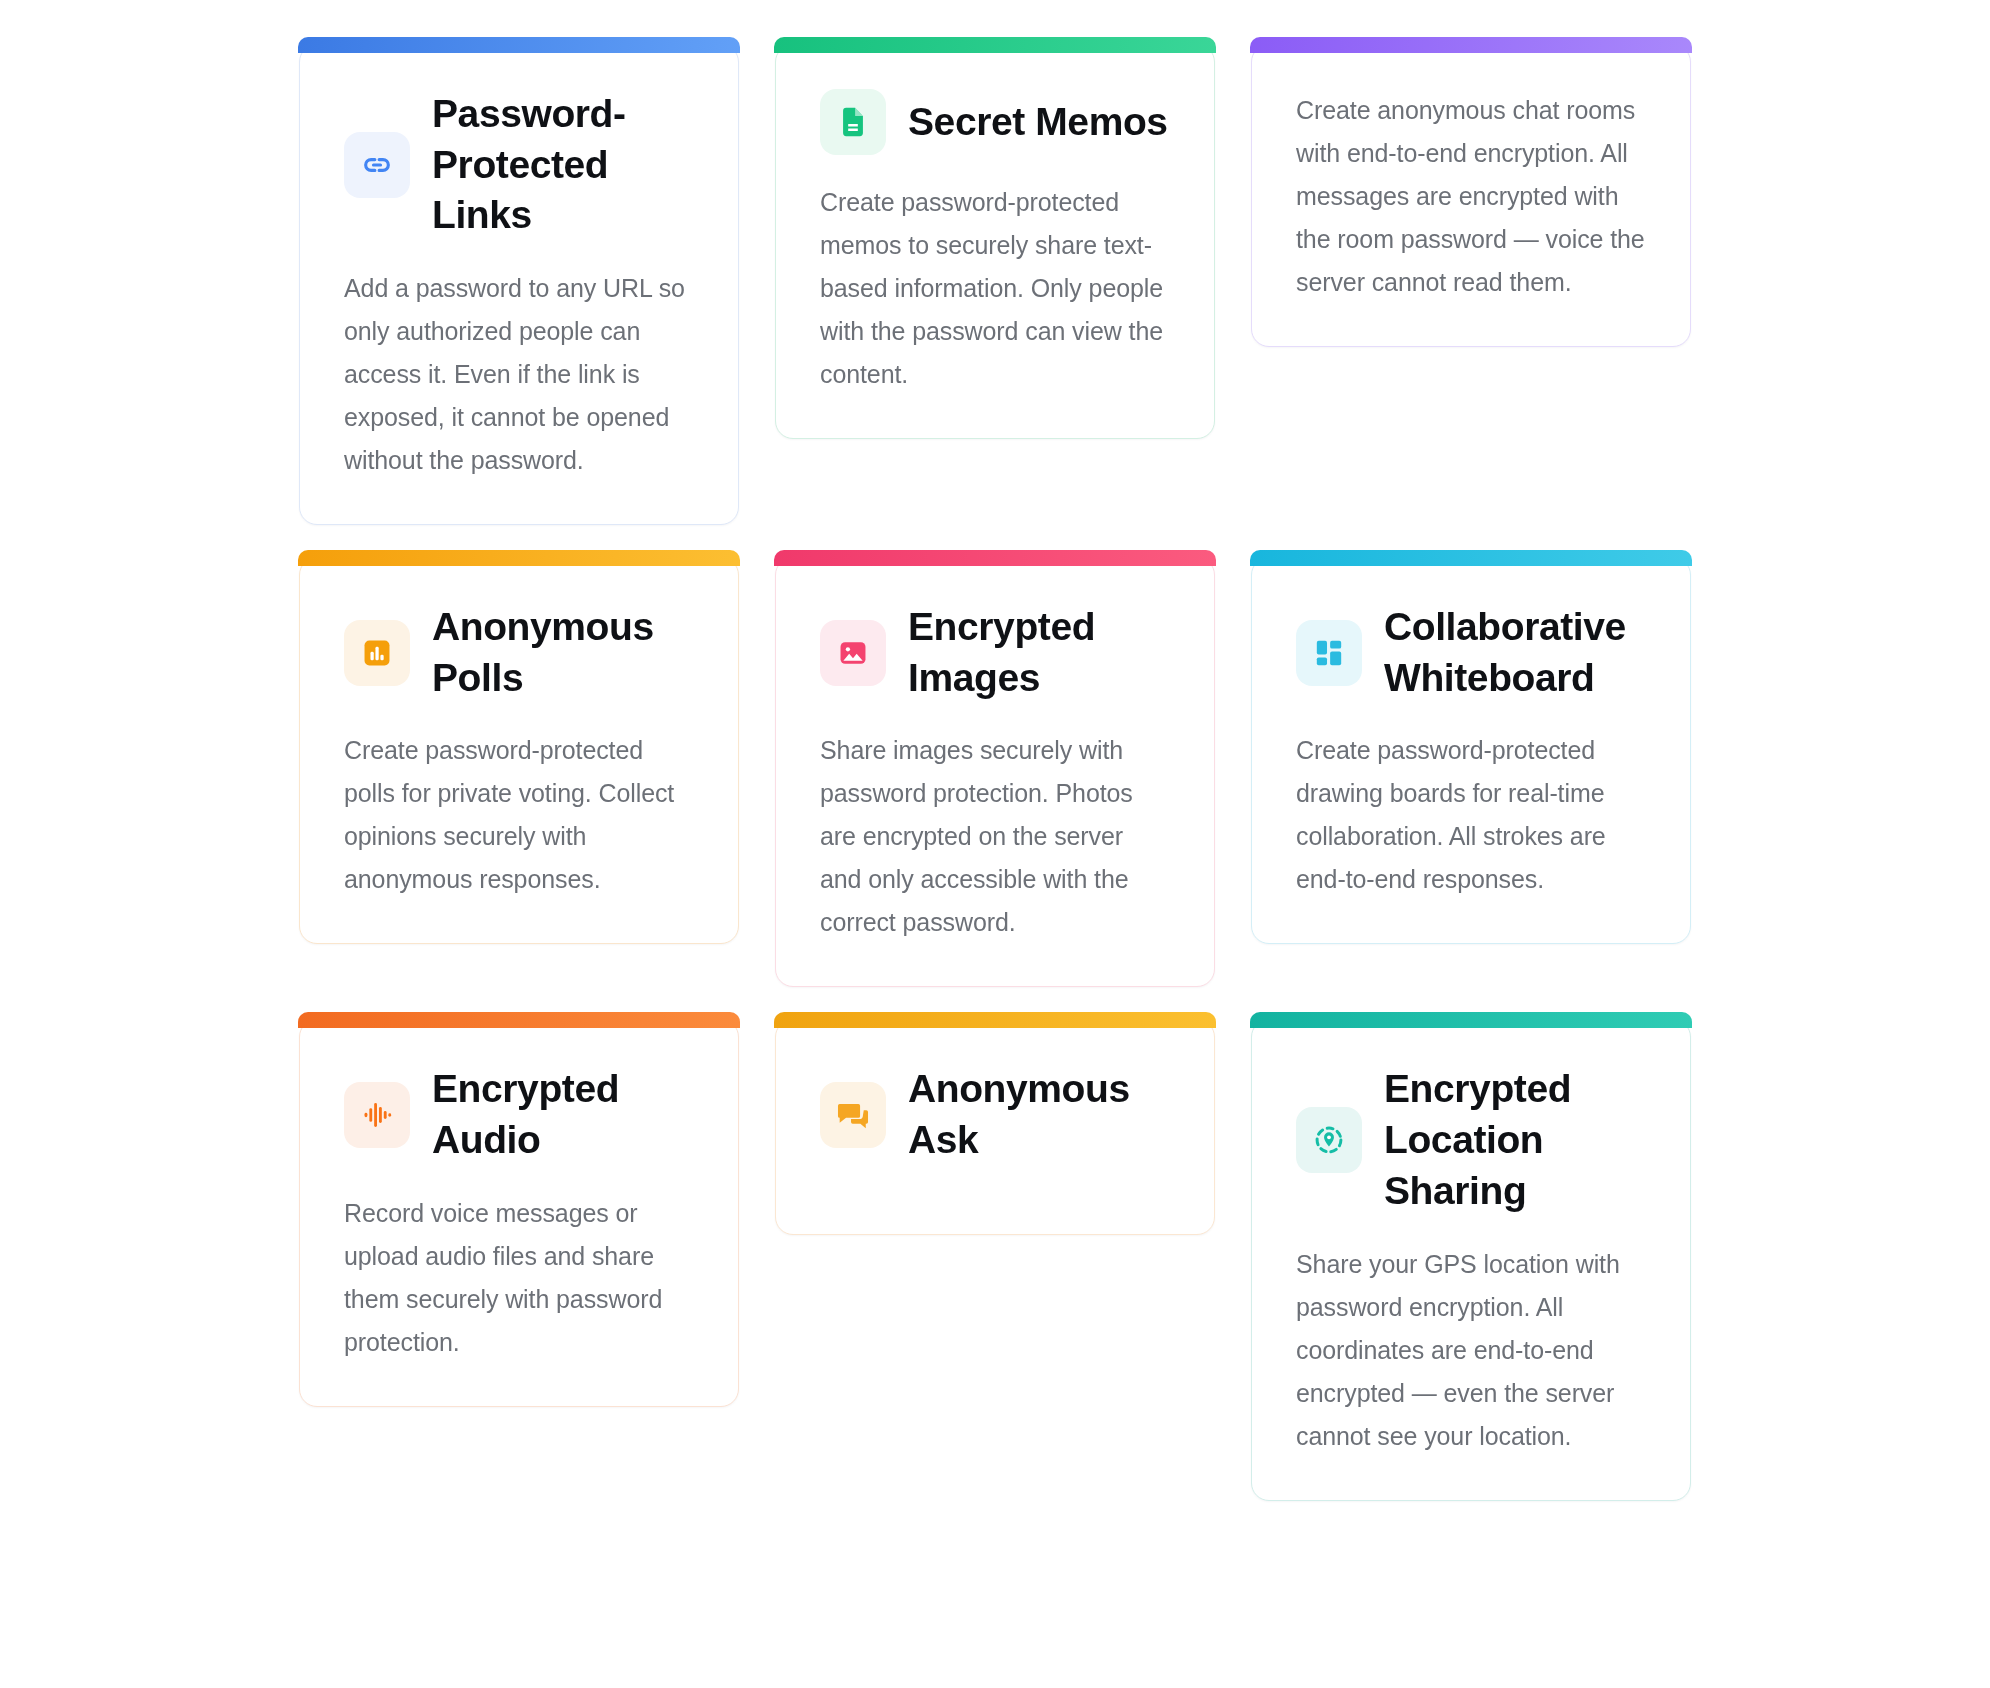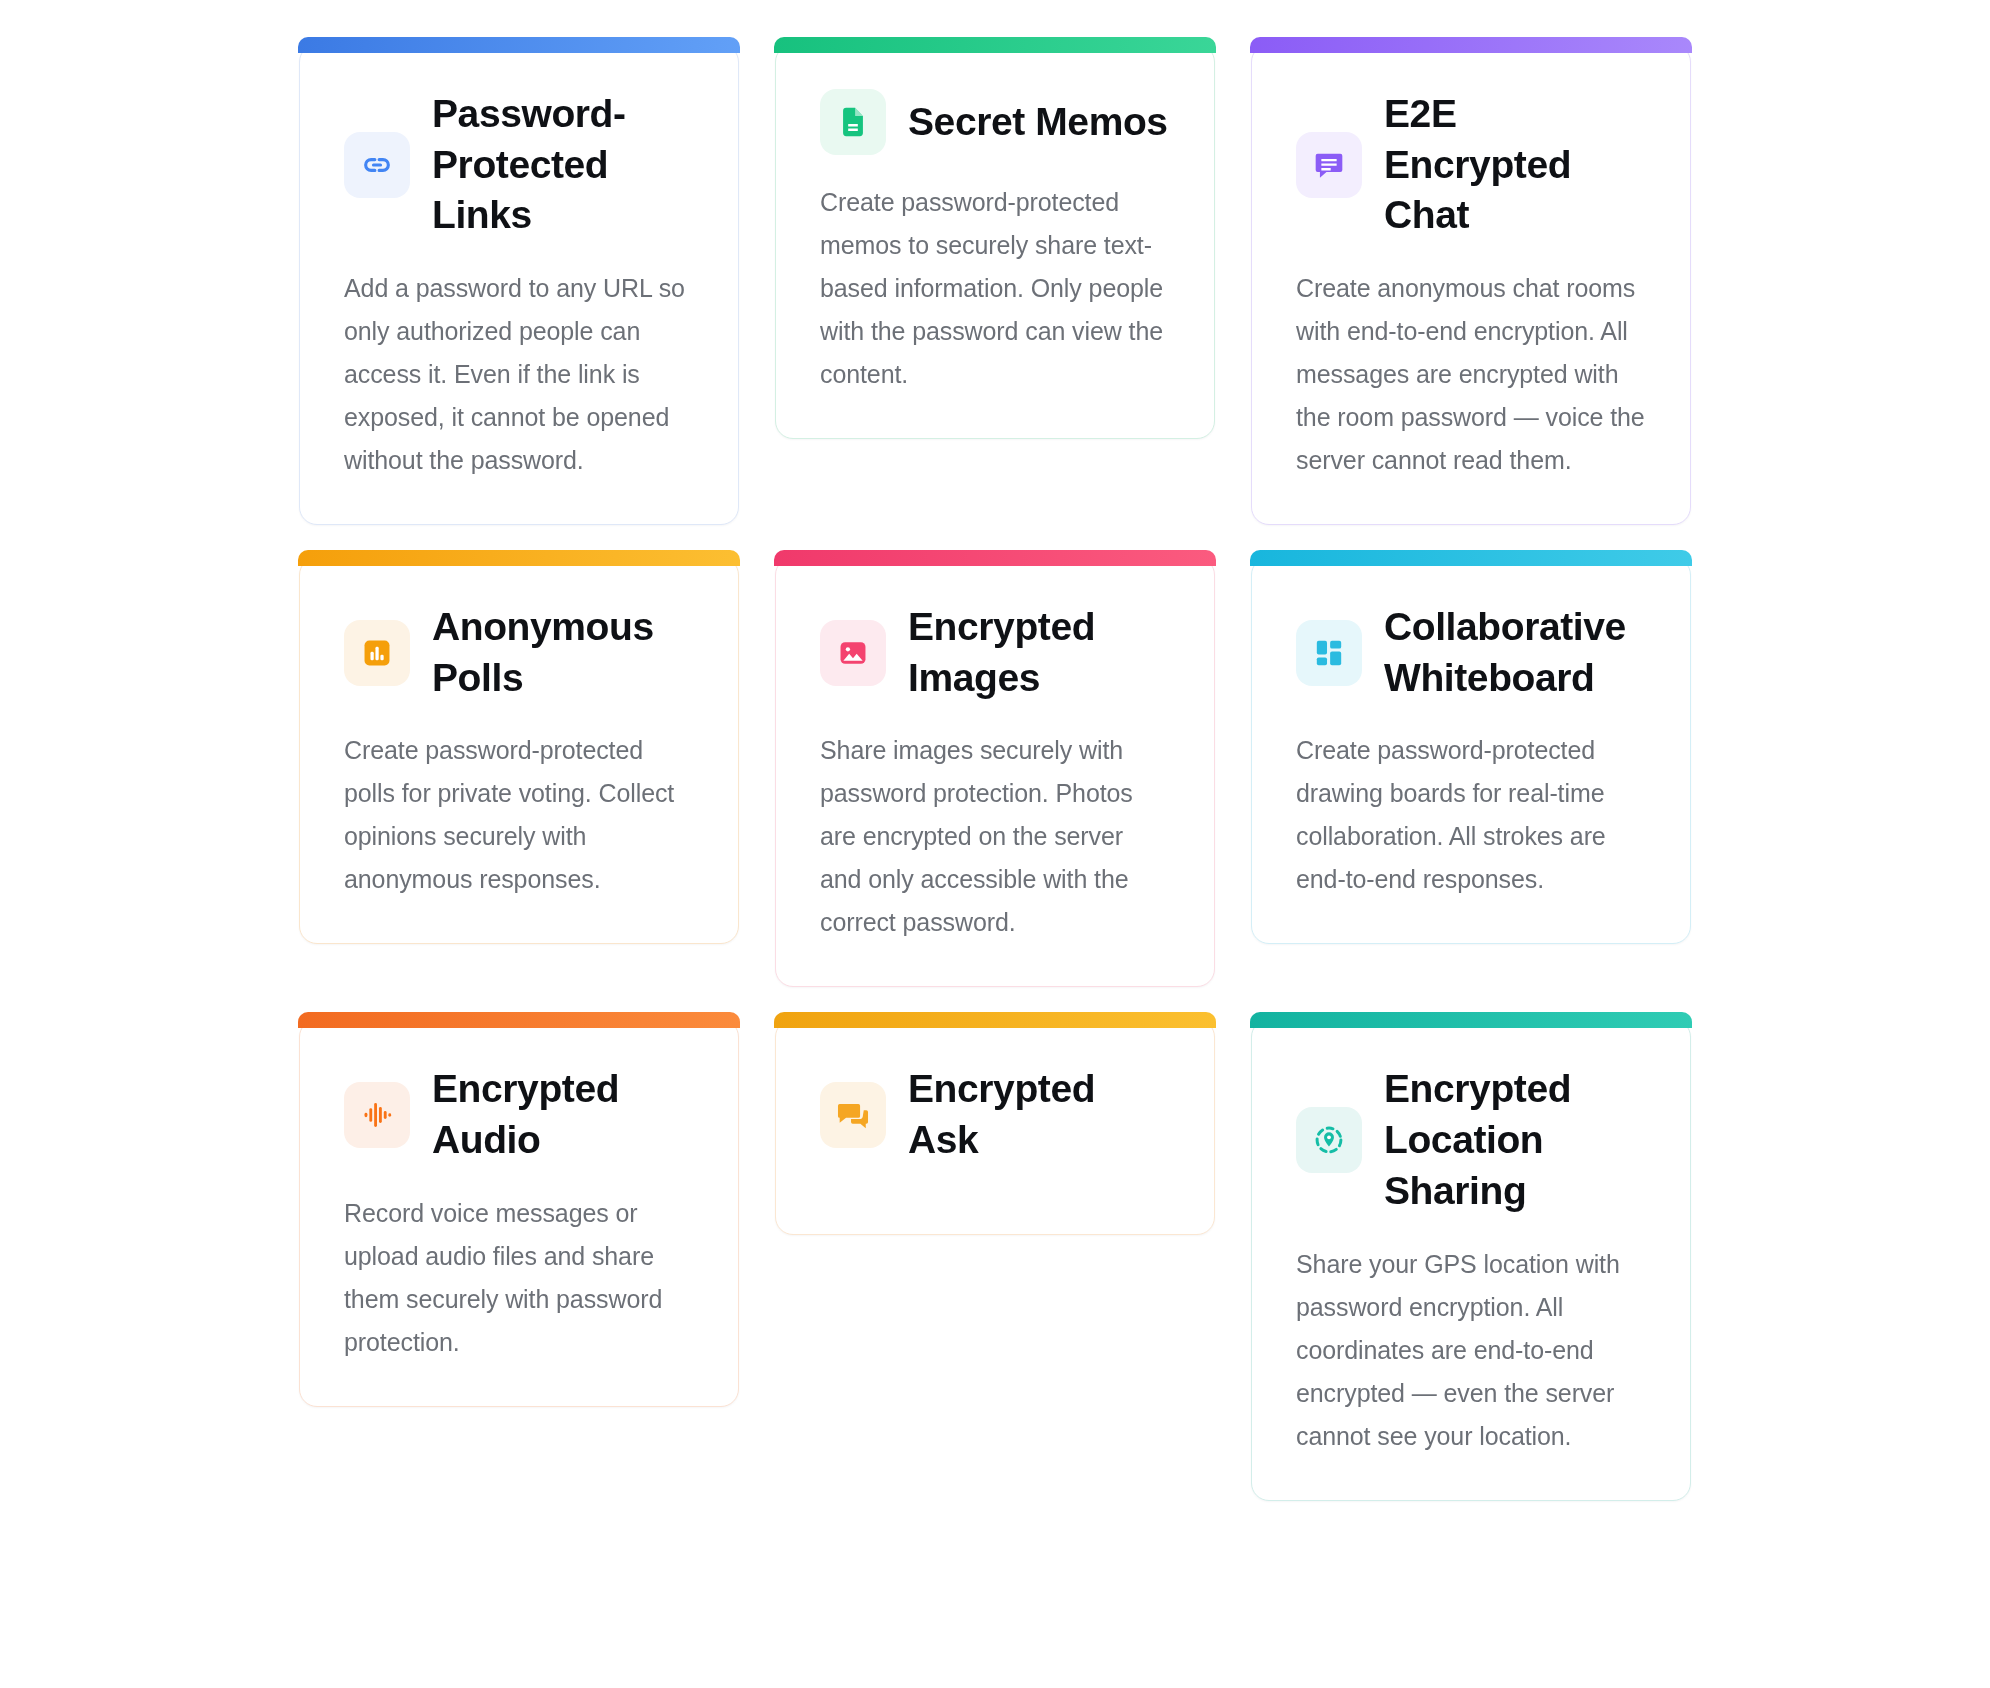--- a/index.html
+++ b/index.html
@@ -117,29 +117,20 @@
               </svg>
             </div>
             <div class="card-title t-wide">Secret Memos</div>
           </div>
           <div class="card-desc">Create password-protected memos to securely share text-based information. Only people with the password can view the content.</div>
         </div>
       </div>
       <div class="card" style="--c1: #8b5cf6; --c2: #a988fb; --cardBorder: #e5dcfb;">
         <div class="accent-bar"></div>
         <div class="card-inner">
-          <div class="card-head">
-            <div class="icon-tile" style="background:#f3eefe">
-              <svg width="34" height="34" viewBox="0 0 24 24">
-                <path fill="#8b5cf6" d="M4 4h16a1.4 1.4 0 0 1 1.4 1.4v10.2A1.4 1.4 0 0 1 20 17h-9.8L5.6 21v-4H4a1.4 1.4 0 0 1-1.4-1.4V5.4A1.4 1.4 0 0 1 4 4z"></path>
-                <path fill="#ffffff" d="M6.6 7.8h10.8v1.6H6.6zM6.6 11h10.8v1.6H6.6zM6.6 14.2h6.6v1.6H6.6z"></path>
-              </svg>
-            </div>
-            <div class="card-title t-mid">E2E Encrypted Chat</div>
-          </div>
           <div class="card-desc">Create anonymous chat rooms with end-to-end encryption. All messages are encrypted with the room password — voice the server cannot read them.</div>
         </div>
       </div>
       <div class="card" style="--c1: #f59f0b; --c2: #fcbf32; --cardBorder: #fae6cd;">
         <div class="accent-bar"></div>
         <div class="card-inner">
           <div class="card-head">
             <div class="icon-tile" style="background:#fdf3e5">
               <svg width="34" height="34" viewBox="0 0 24 24">
                 <rect x="3.2" y="3.2" width="17.6" height="17.6" rx="3.4" fill="#f59f0b"></rect>
@@ -210,21 +201,21 @@
       <div class="card" style="--c1: #f0a310; --c2: #fbc030; --cardBorder: #fbe7d2;">
         <div class="accent-bar"></div>
         <div class="card-inner">
           <div class="card-head">
             <div class="icon-tile" style="background:#fdf3e4">
               <svg width="34" height="34" viewBox="0 0 24 24">
                 <path fill="#f5a623" d="M2.6 4.2h13.2a1.2 1.2 0 0 1 1.2 1.2v7.4a1.2 1.2 0 0 1-1.2 1.2H7.1l-4.5 3.4v-3.4h-.1a1.2 1.2 0 0 1-1.1-1.2V5.4a1.2 1.2 0 0 1 1.2-1.2z"></path>
                 <path fill="#f5a623" d="M19.6 8.6h1.8a1.2 1.2 0 0 1 1.2 1.2v7.2a1.2 1.2 0 0 1-1.2 1.2h-.4v3.2l-3.8-3.2h-5.4a1.2 1.2 0 0 1-1.2-1.2v-2.1h5.8a2.6 2.6 0 0 0 2.6-2.6z"></path>
               </svg>
             </div>
-            <div class="card-title t-wide">Encrypted Ask</div>
+            <div class="card-title t-wide">Anonymous Ask</div>
           </div>
         </div>
       </div>
       <div class="card" style="--c1: #13b3a0; --c2: #2fccb4; --cardBorder: #d3eeea;">
         <div class="accent-bar"></div>
         <div class="card-inner">
           <div class="card-head">
             <div class="icon-tile" style="background:#e7f6f4">
               <svg width="34" height="34" viewBox="0 0 24 24" fill="none">
                 <circle cx="12" cy="12" r="8.4" stroke="#15bda6" stroke-width="2.1" stroke-linecap="round" stroke-dasharray="4.2 3.4"></circle>

